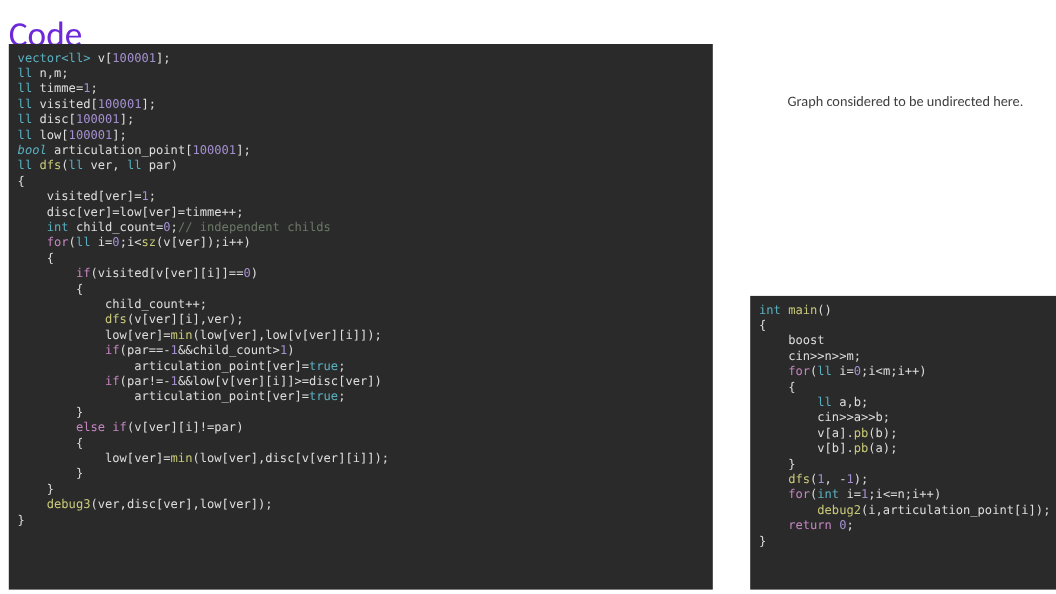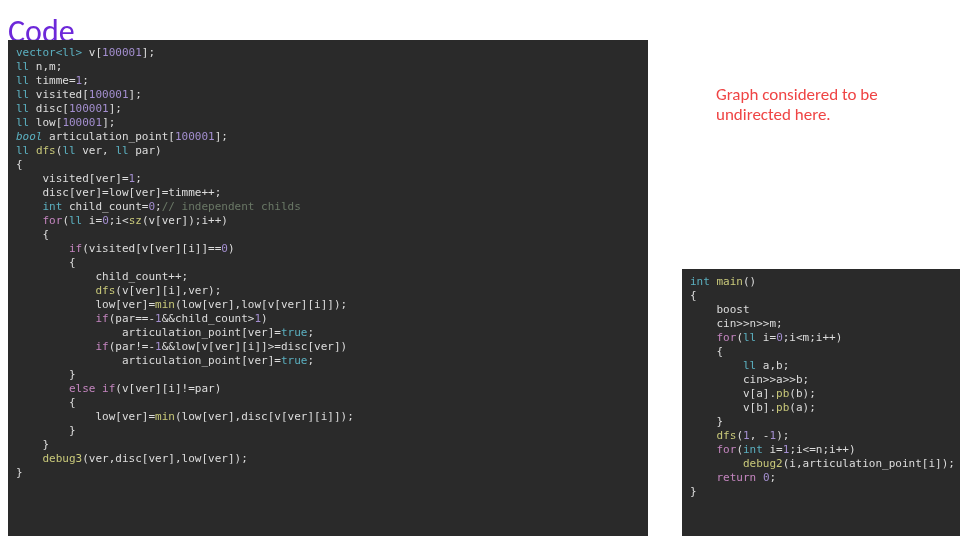--- a/index.html
+++ b/index.html
@@ -1,21 +1,21 @@
 <!DOCTYPE html>
 <html><head>
 <meta charset="utf-8">
 <style>
   * { margin: 0; padding: 0; box-sizing: border-box; }
   body { width: 960px; height: 540px; background: #fff; font-family: Calibri, Arial, sans-serif; position: relative; overflow: hidden; }
   .title { font-size: 32px; padding: 2px 8px; color: #6d28d9; margin-top: 10px; }
   .code-panel { background: #2a2a2a; font-family: Consolas, 'Courier New', monospace; font-size: 11px; line-height: 14px; padding: 6px 8px; color: #ddd; }
   .code-left { position: absolute; left: 8px; top: 40px; width: 640px; height: 496px; }
   .code-right { position: absolute; left: 682px; top: 269px; width: 305px; height: 267px; }
-  .note { position: absolute; left: 716px; top: 85px; width: 220px; font-size: 17px; color: #ef4444; line-height: 1.2; }
+  .note { position: absolute; left: 716px; top: 85px; width: 220px; font-size: 13px; color: #404040; line-height: 1.2; }
   .kw { color: #c586c0; } 
   .type { color: #5bb0c0; } 
   .typeN { color: #5bb0c0; font-style: italic; }
   .num { color: #a48fd0; } 
   .fn { color: #c9c97a; } 
   .cmt { color: #6a7866; }
   pre { white-space: pre; }
 </style>
 </head>
 <body>

